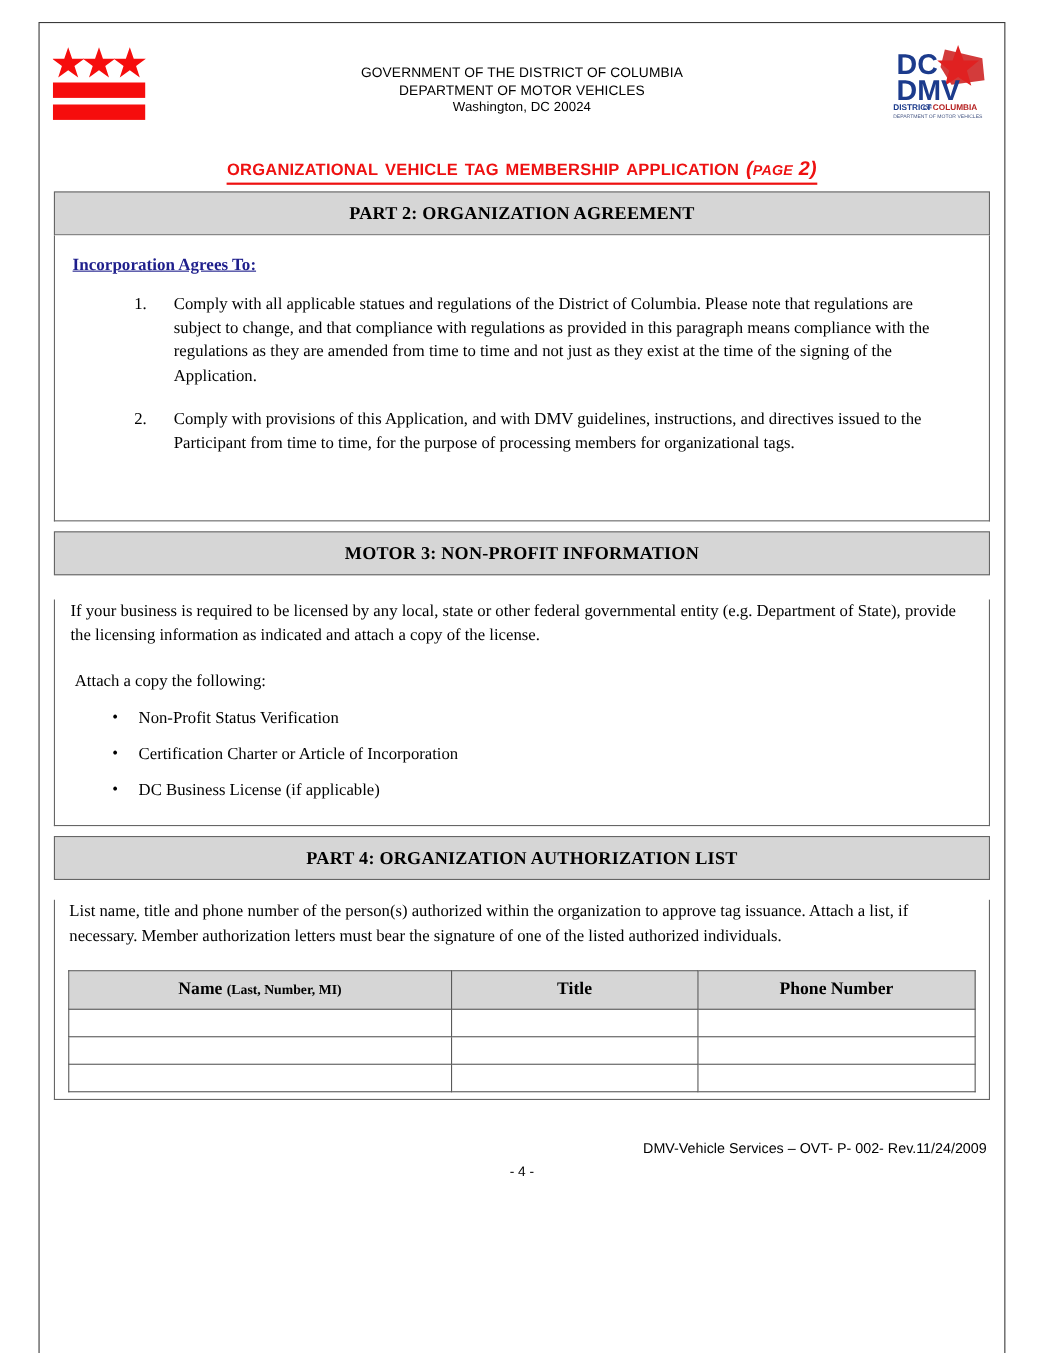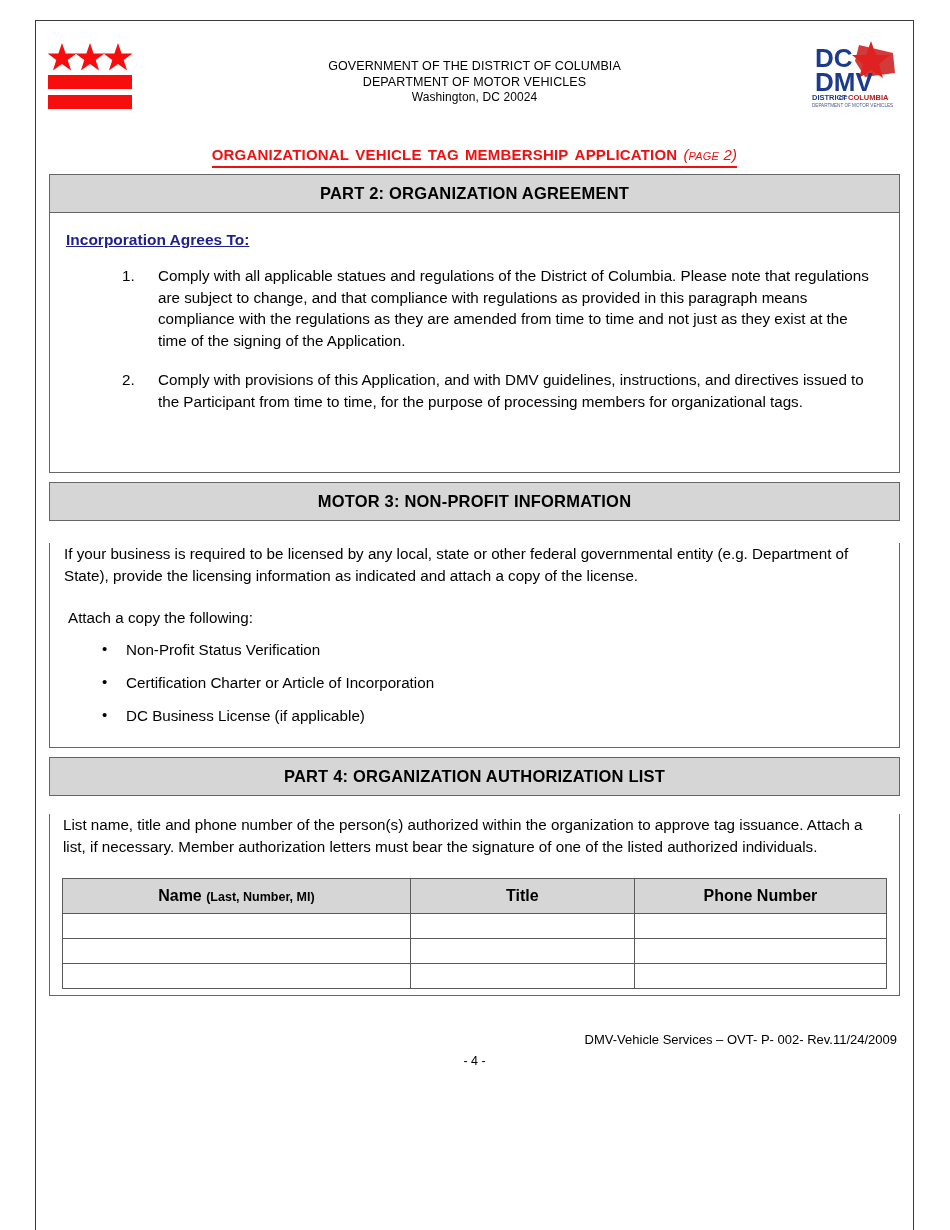--- a/index.html
+++ b/index.html
@@ -71,28 +71,29 @@
     color: #ee1111;
     font-weight: bold;
     font-size: 21px;
     font-variant: small-caps;
     text-transform: lowercase;
     border-bottom: 2.5px solid #ee1111;
     padding-bottom: 1px;
     letter-spacing: 0.2px;
   }
   .doc-title .page-mark {
-    font-size: 15px;
+    font-size: 18px;
     font-style: italic;
-    font-weight: normal;
+    font-weight: bold;
   }
 
   
   .section {
     margin: 0 13px;
+    font-family: Liberation Serif, serif;
   }
   .section-header {
     background: #d6d6d6;
     border: 1px solid #666666;
     text-align: center;
     font-weight: bold;
     font-size: 16.5px;
     padding: 9px 0 9px 0;
     box-sizing: border-box;
     letter-spacing: 0.2px;

